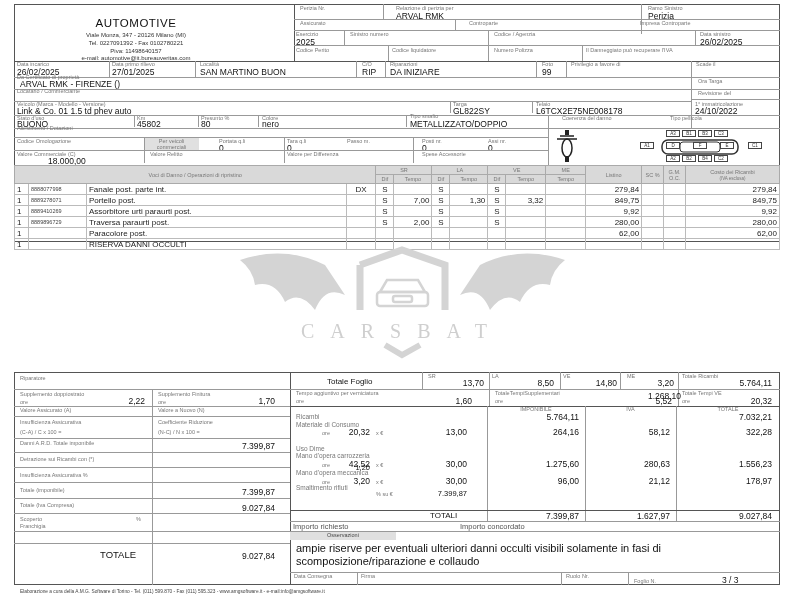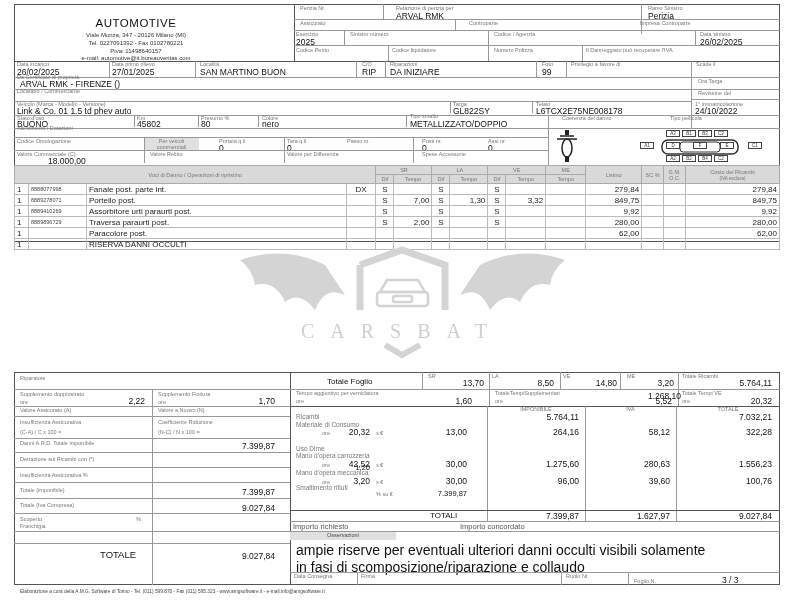--- a/index.html
+++ b/index.html
@@ -456,41 +456,41 @@
 <span class="val r" style="left:490px;top:460px;width:89px">1.275,60</span>
 <span class="val r" style="left:585px;top:460px;width:85px">280,63</span>
 <span class="val r" style="left:676px;top:460px;width:96px">1.556,23</span>
 
 <span class="lbl" style="left:296px;top:470px;font-size:6.5px">Mano d'opera meccanica</span>
 <span class="lbl" style="left:322px;top:480px">ore</span>
 <span class="val r" style="left:330px;top:477px;width:40px">3,20</span>
 <span class="lbl" style="left:376px;top:480px">x €</span>
 <span class="val r" style="left:410px;top:477px;width:57px">30,00</span>
 <span class="val r" style="left:490px;top:477px;width:89px">96,00</span>
-<span class="val r" style="left:585px;top:477px;width:85px">39,60</span>
-<span class="val r" style="left:676px;top:477px;width:96px">100,76</span>
+<span class="val r" style="left:585px;top:477px;width:85px">21,12</span>
+<span class="val r" style="left:676px;top:477px;width:96px">178,97</span>
 
 <span class="lbl" style="left:296px;top:485px;font-size:6.5px">Smaltimento rifiuti</span>
 <span class="val r" style="left:330px;top:464px;width:40px;font-size:7.5px">1,20</span>
 <span class="lbl" style="left:376px;top:492px">% su €</span>
 <span class="val r" style="left:410px;top:490px;width:57px;font-size:7.5px">7.399,87</span>
 
 <div class="hl" style="left:290px;top:510px;width:490px;background:#555"></div>
 <span class="valL" style="left:430px;top:512px;font-size:8px">TOTALI</span>
 <span class="val r" style="left:490px;top:512px;width:89px">7.399,87</span>
 <span class="val r" style="left:585px;top:512px;width:85px">1.627,97</span>
 <span class="val r" style="left:676px;top:512px;width:96px">9.027,84</span>
 <div class="hl" style="left:290px;top:521px;width:490px"></div>
 
 <span class="valL" style="left:293px;top:523px;font-size:7.5px;color:#555">Importo richiesto</span>
 <span class="valL" style="left:460px;top:523px;font-size:7.5px;color:#555">Importo concordato</span>
 <div class="hl" style="left:290px;top:531px;width:490px"></div>
 <div class="abs gray" style="left:290px;top:532px;width:106px;height:8px"></div>
 <span class="lbl c" style="left:290px;top:533px;width:106px;color:#444">Osservazioni</span>
-<div class="abs" style="left:296px;top:542px;width:420px;font-size:14px;line-height:1.2;color:#111">ampie riserve per eventuali ulteriori danni occulti visibili solamente in fasi di scomposizione/riparazione e collaudo</div>
+<div class="abs" style="left:296px;top:542px;width:420px;font-size:11px;line-height:1.2;color:#111">ampie riserve per eventuali ulteriori danni occulti visibili solamente in fasi di scomposizione/riparazione e collaudo</div>
 
 <div class="hl" style="left:290px;top:572px;width:490px"></div>
 <div class="vl" style="left:357px;top:572px;height:13px"></div>
 <div class="vl" style="left:561px;top:572px;height:13px"></div>
 <div class="vl" style="left:628px;top:572px;height:13px"></div>
 <span class="lbl" style="left:294px;top:574px">Data Consegna</span>
 <span class="lbl" style="left:361px;top:574px">Firma</span>
 <span class="lbl" style="left:566px;top:574px">Ruolo Nr.</span>
 <span class="lbl" style="left:634px;top:579px">Foglio N.</span>
 <span class="val" style="left:722px;top:576px">3  /  3</span>

